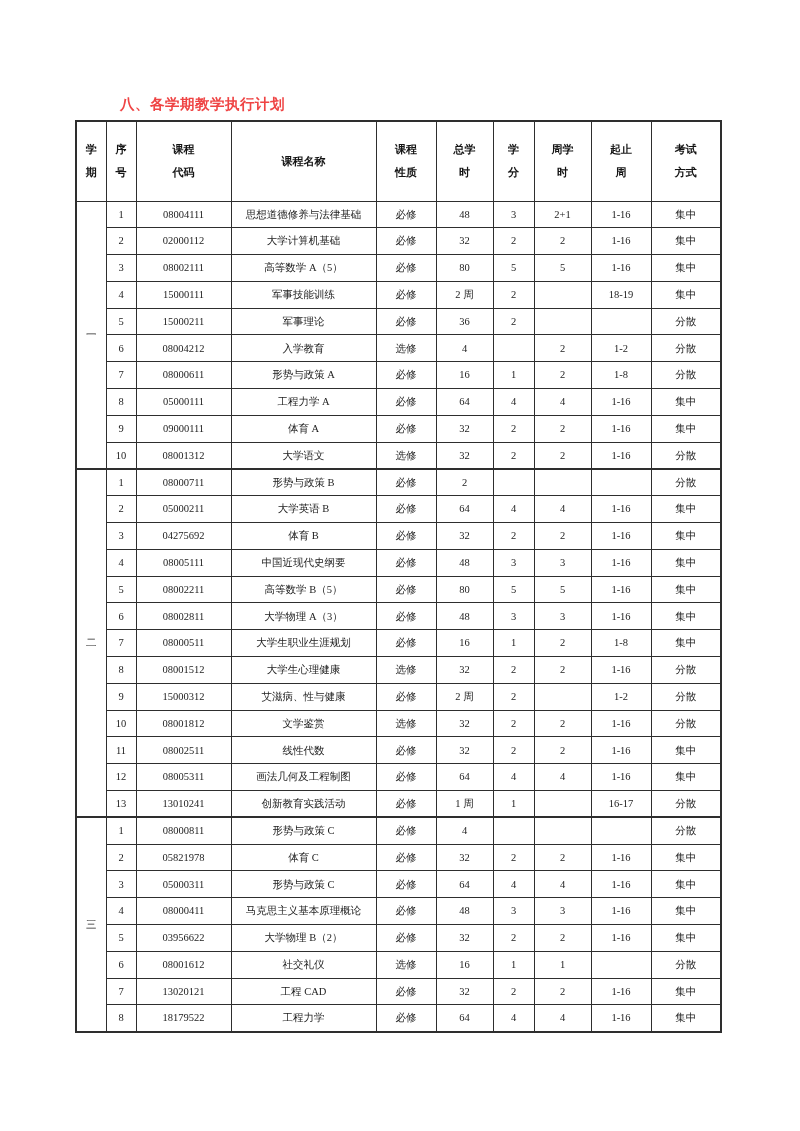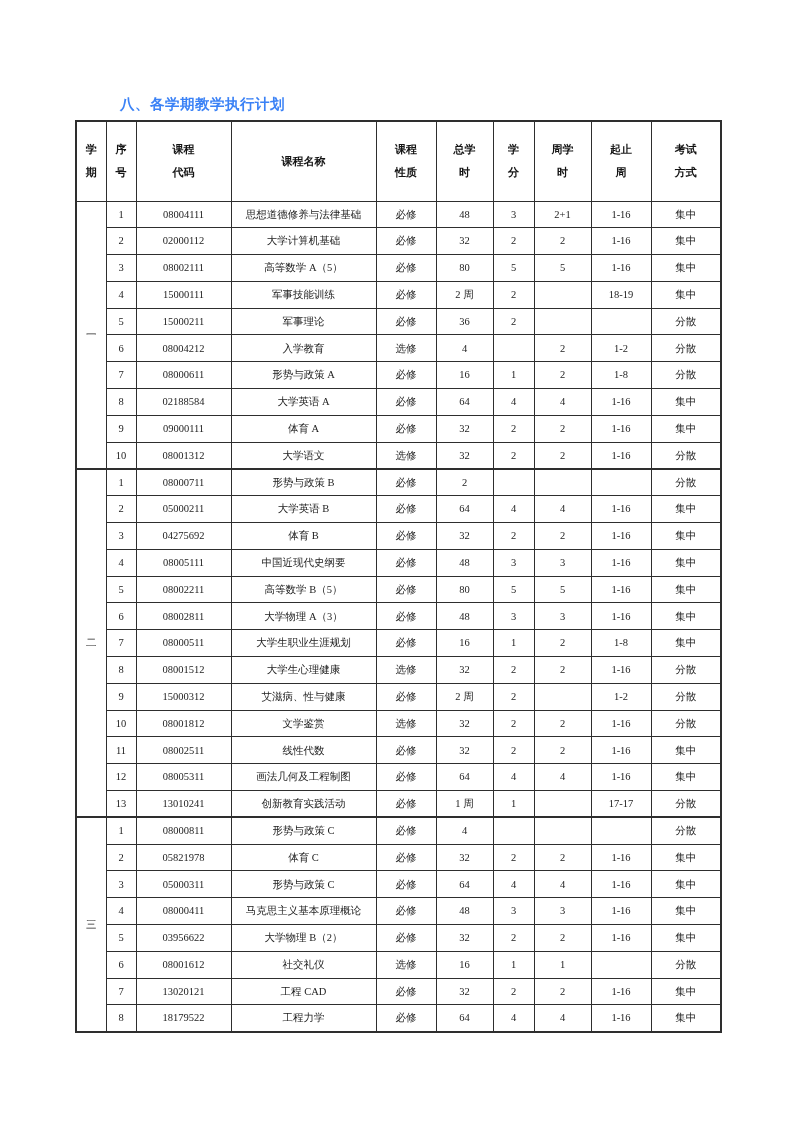--- a/index.html
+++ b/index.html
@@ -16,21 +16,21 @@
     overflow: hidden;
   }
   .doc-title {
     position: absolute;
     left: 120px;
     top: 95px;
     font-family: "Liberation Sans", "DejaVu Sans", sans-serif;
     font-weight: 700;
     font-size: 14.5px;
     letter-spacing: 0.5px;
-    color: #3b82f6;
+    color: #ef4444;
     white-space: nowrap;
   }
   table.plan-table {
     position: absolute;
     left: 75px;
     top: 120px;
     width: 645px;
     border-collapse: collapse;
     table-layout: fixed;
     border: 2px solid #2e2e2e;
@@ -183,22 +183,22 @@
         <td>形势与政策 A</td>
         <td>必修</td>
         <td>16</td>
         <td>1</td>
         <td>2</td>
         <td>1-8</td>
         <td>分散</td>
       </tr>
       <tr>
         <td>8</td>
-        <td>02188584</td>
-        <td>大学英语 A</td>
+        <td>05000111</td>
+        <td>工程力学 A</td>
         <td>必修</td>
         <td>64</td>
         <td>4</td>
         <td>4</td>
         <td>1-16</td>
         <td>集中</td>
       </tr>
       <tr>
         <td>9</td>
         <td>09000111</td>
@@ -355,21 +355,21 @@
         <td>集中</td>
       </tr>
       <tr>
         <td>13</td>
         <td>13010241</td>
         <td>创新教育实践活动</td>
         <td>必修</td>
         <td>1 周</td>
         <td>1</td>
         <td></td>
-        <td>17-17</td>
+        <td>16-17</td>
         <td>分散</td>
       </tr>
       <tr class="sec-start">
         <td rowspan="8" class="sem-cell">三</td>
         <td>1</td>
         <td>08000811</td>
         <td>形势与政策 C</td>
         <td>必修</td>
         <td>4</td>
         <td></td>

